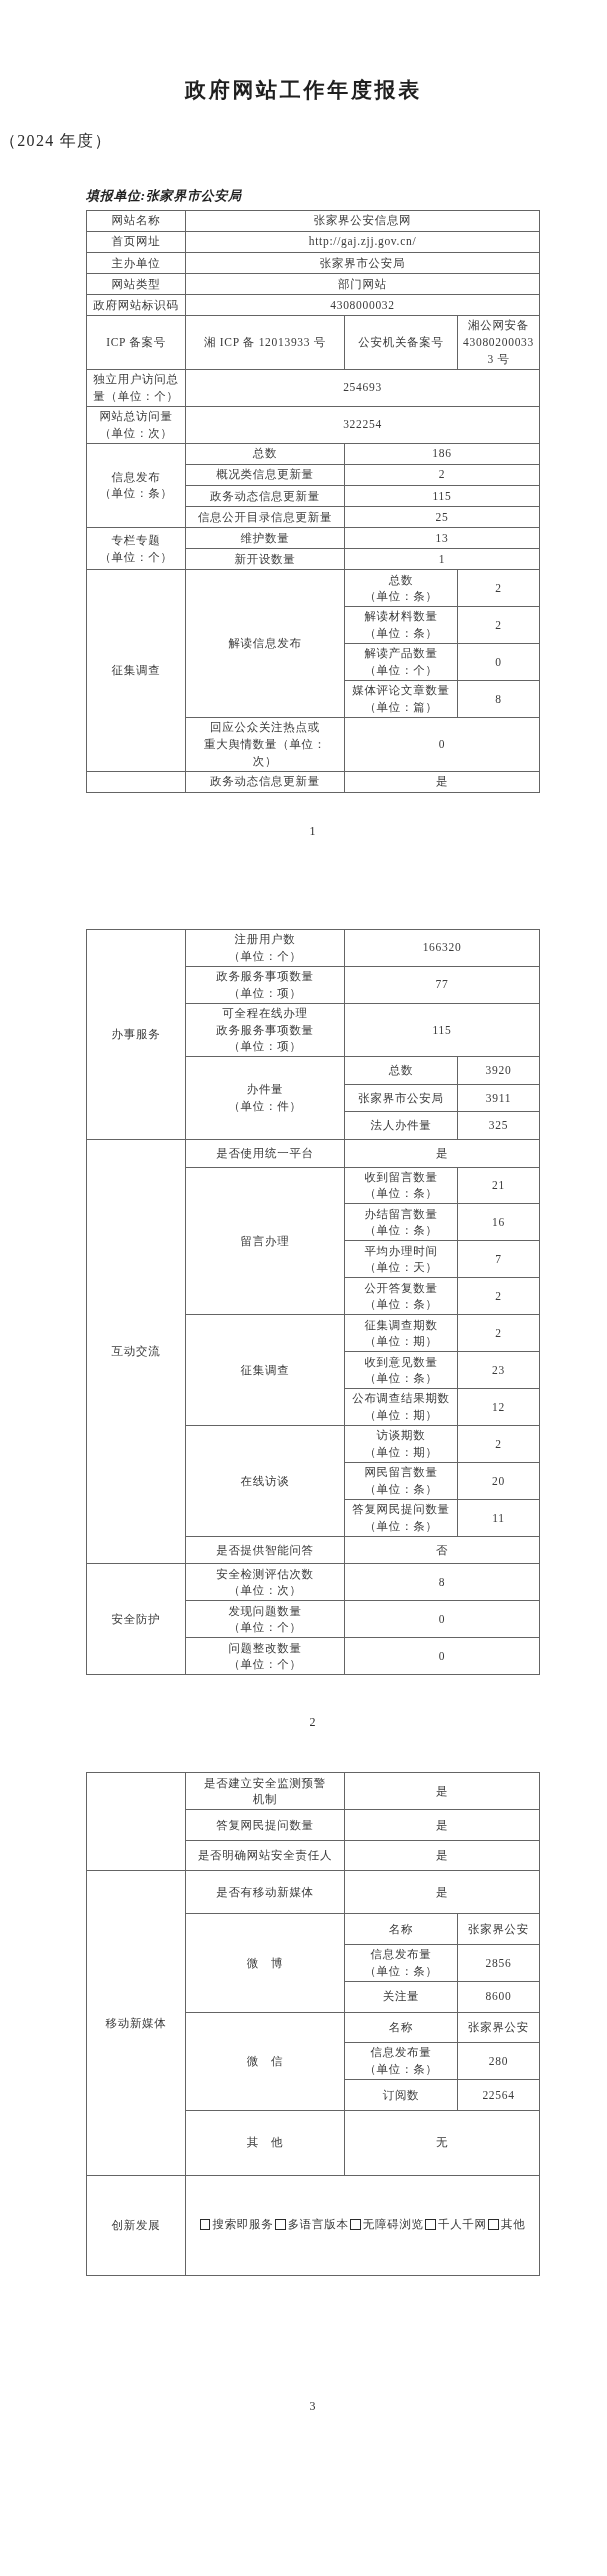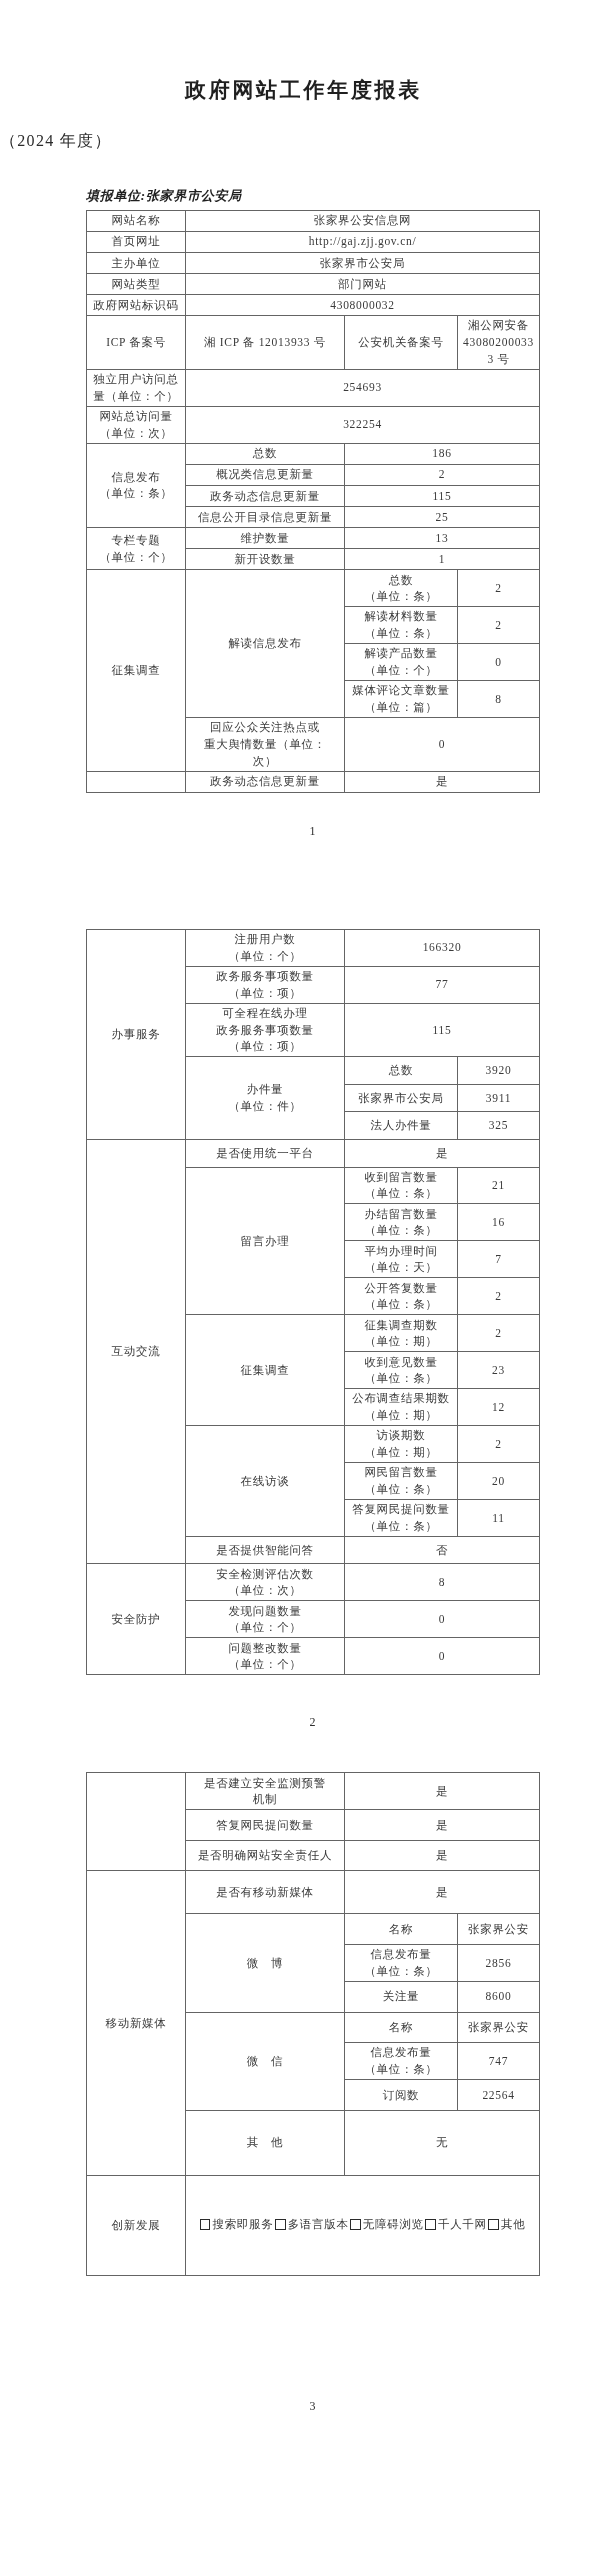--- a/index.html
+++ b/index.html
@@ -326,21 +326,21 @@
           <td class="val">8600</td>
         </tr>
         <tr>
           <td rowspan="3" class="lbl">微　信</td>
           <td class="lbl">名称</td>
           <td class="val">张家界公安</td>
         </tr>
         <tr>
           <td class="lbl">信息发布量
 （单位：条）</td>
-          <td class="val">747</td>
+          <td class="val">280</td>
         </tr>
         <tr>
           <td class="lbl">订阅数</td>
           <td class="val">22564</td>
         </tr>
         <tr style="height: 65px; padding-left: 36px;">
           <td class="lbl">其　他</td>
           <td colspan="2" class="val">无</td>
         </tr>
         <tr style="height: 100px;">

